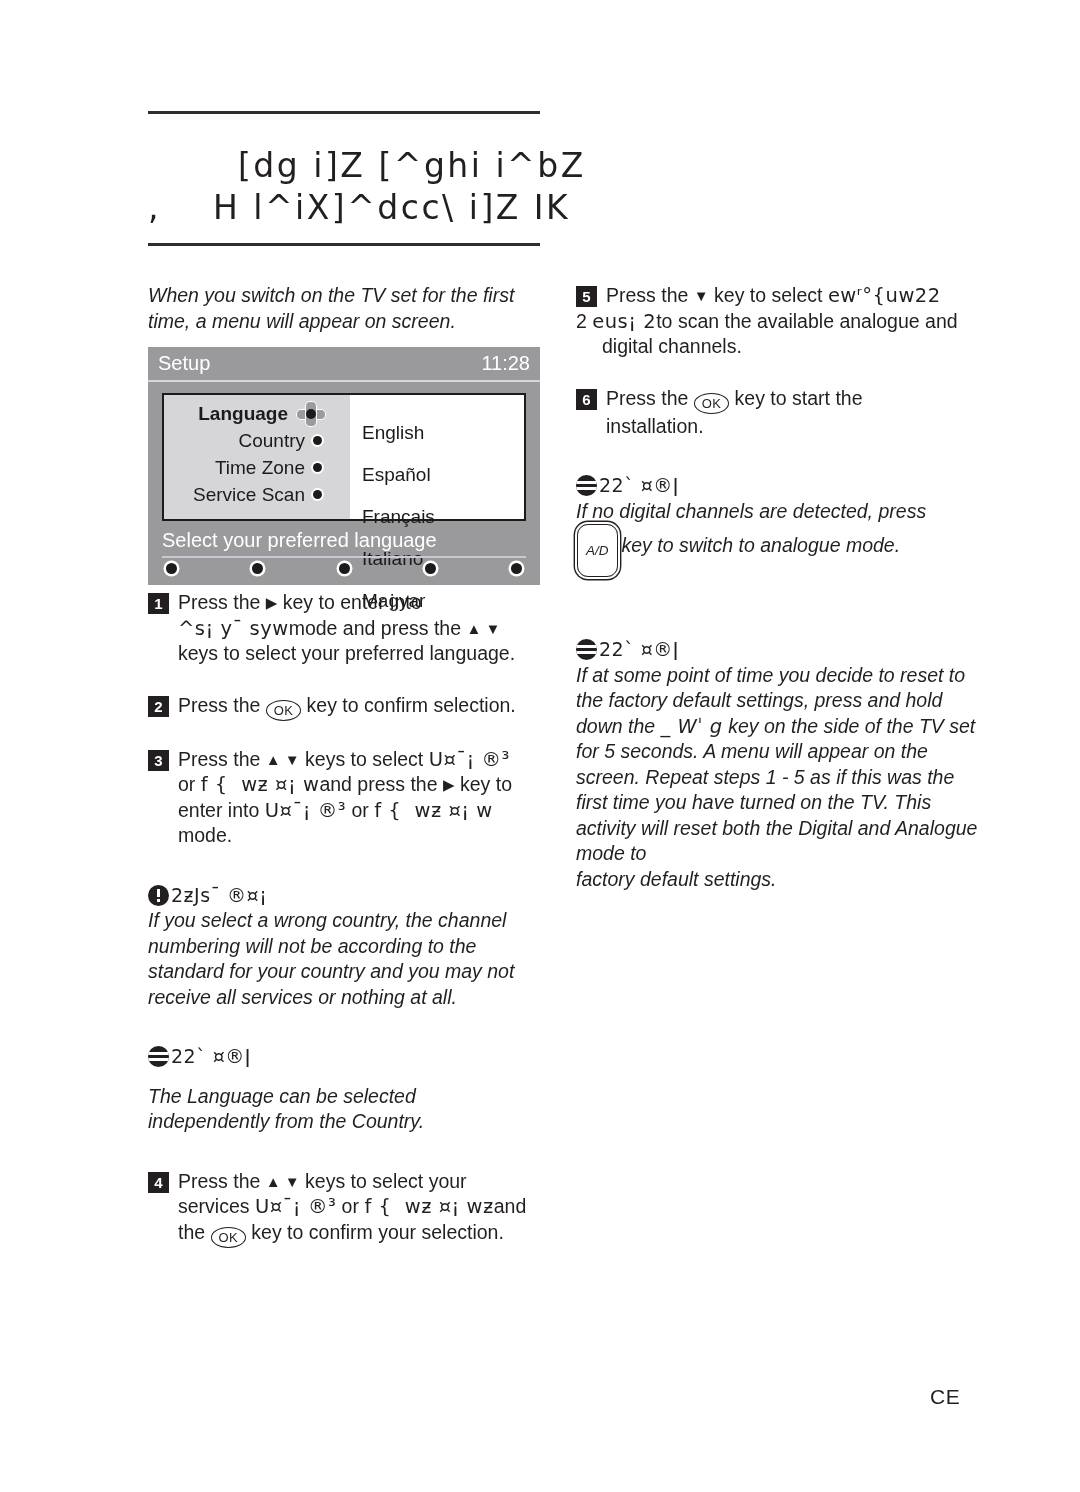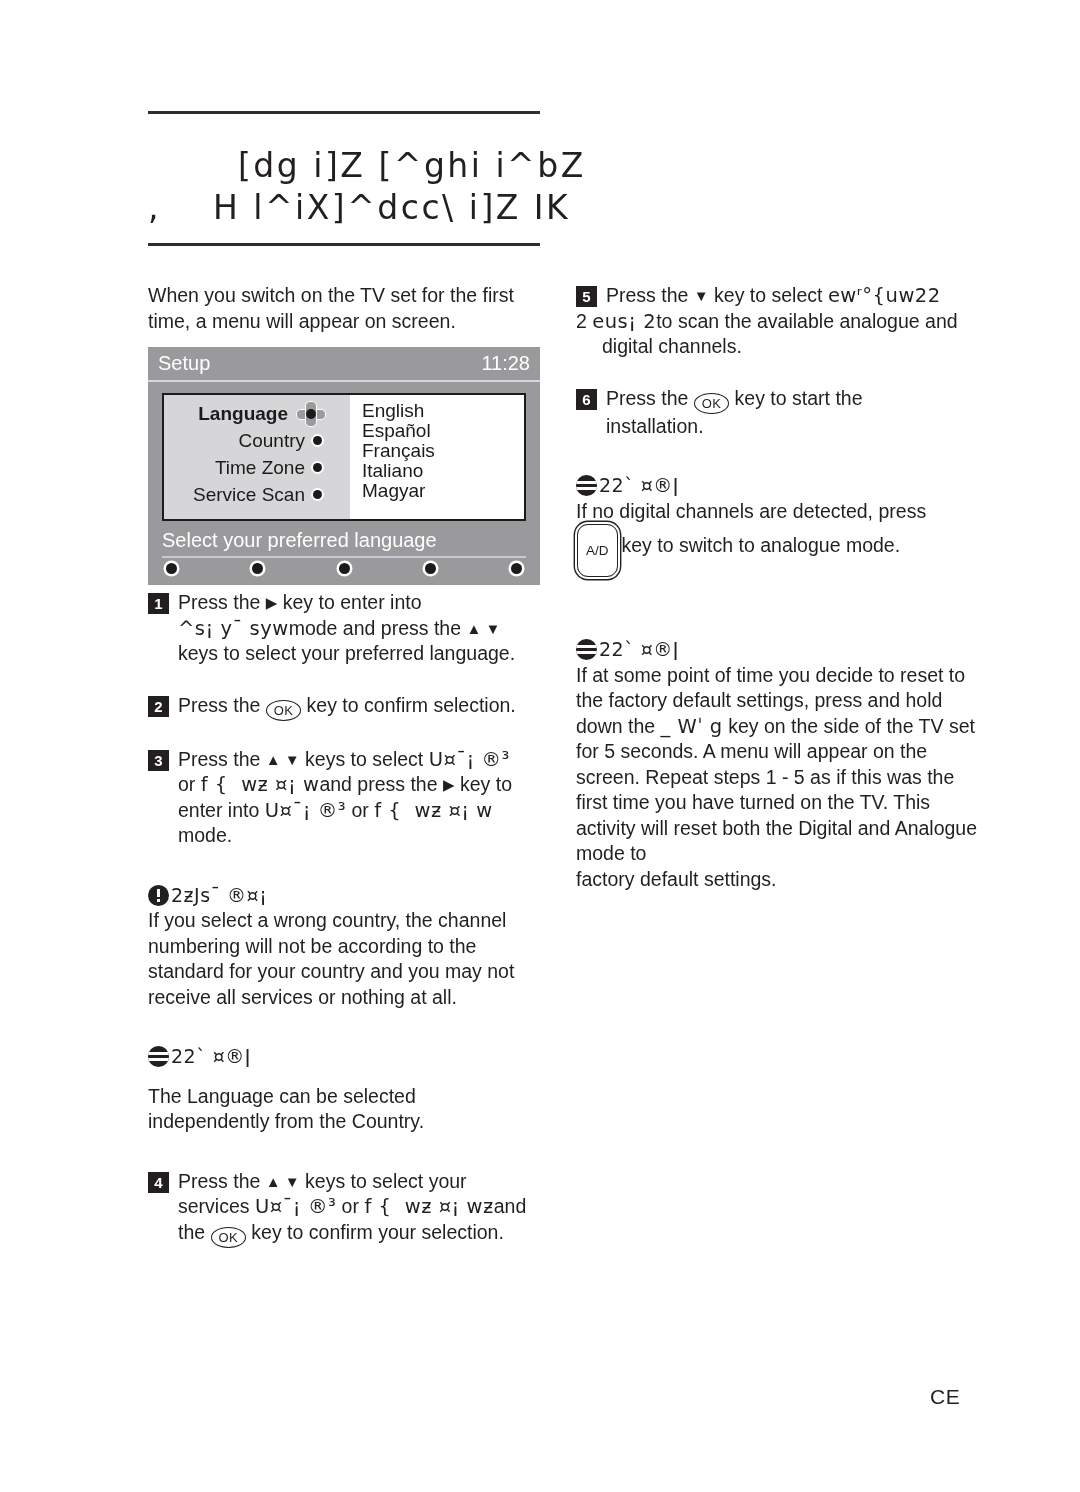--- a/index.html
+++ b/index.html
@@ -66,20 +66,21 @@
     line-height: 25.5px;
   }
   .col-left  { left: 148px;  width: 394px; }
   .col-right { left: 576px;  width: 404px; }
 
   p.body {
     margin: 0 0 0 0;
     font-size: 19.5px;
     line-height: 25.5px;
     color: #231f20;
+    font-style: italic;
   }
   .gap-sm { height: 14px; }
   .gap-md { height: 26px; }
   .gap-lg { height: 34px; }
 
   
   .enc {
     font-family: "DejaVu Sans", sans-serif;
     letter-spacing: 0.5px;
     white-space: pre;
@@ -177,20 +178,21 @@
     left: 10px; top: 8px;
     width: 10px; height: 10px;
     border-radius: 50%;
     background: #1b1b1b;
     z-index: 3;
   }
   .lang-item {
     font-size: 19px;
     line-height: 20px;
     color: #1b1b1b;
+    margin-top: 22px;
   }
   .tv-caption {
     position: absolute;
     left: 14px;
     top: 182px;
     width: 364px;
     color: #ffffff;
     font-size: 20px;
   }
   .tv-divider {

